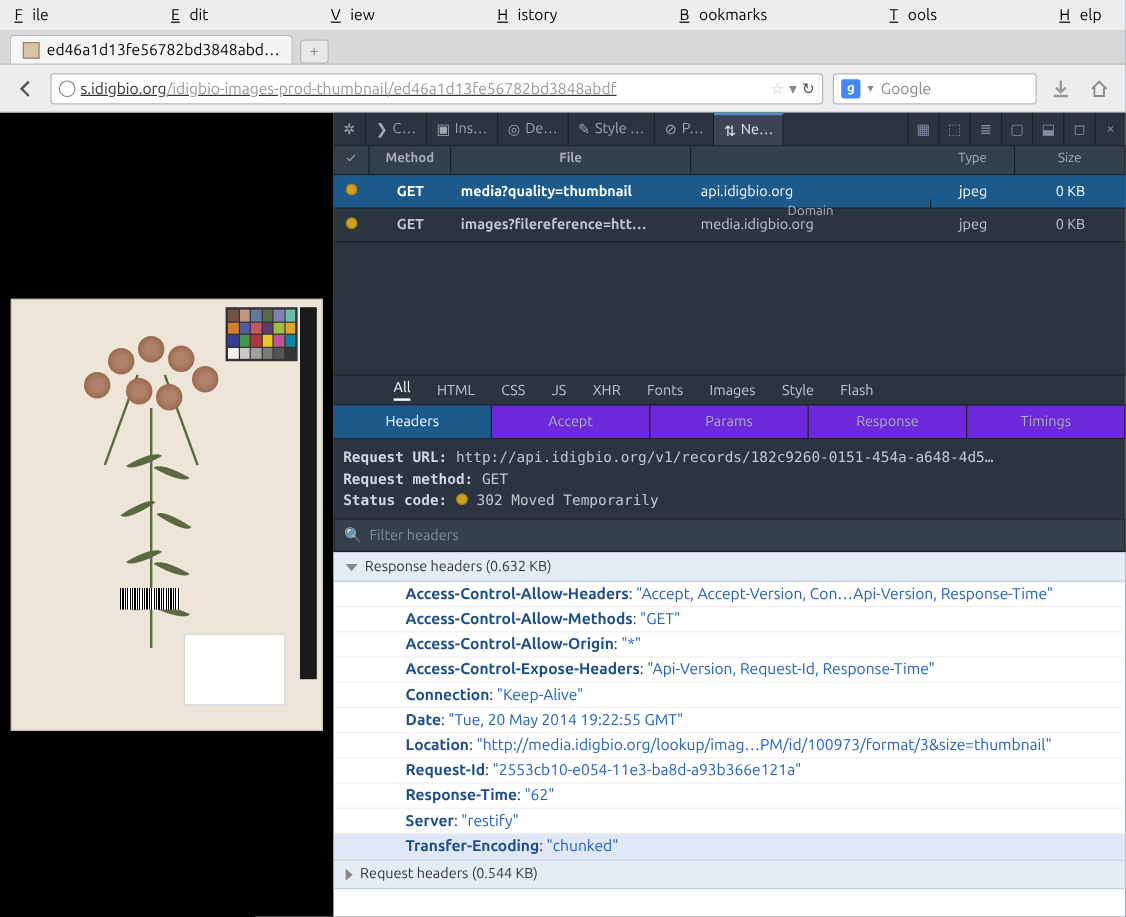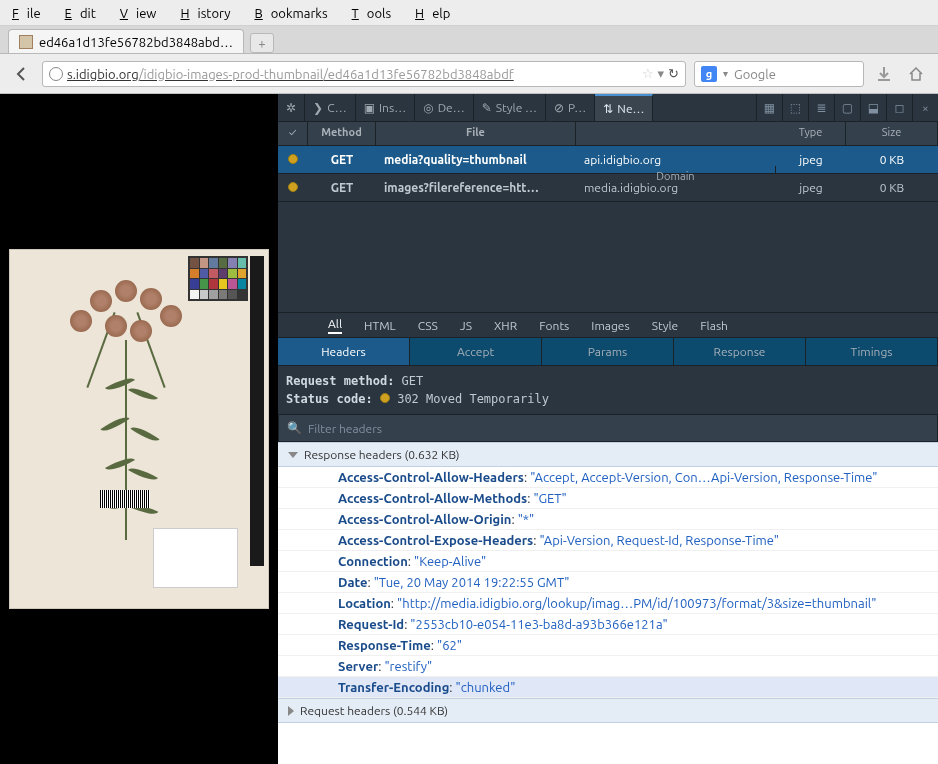--- a/index.html
+++ b/index.html
@@ -1,19 +1,19 @@
 <!DOCTYPE html>
 <html><head>
 <meta charset="utf-8">
 <style>
 * { box-sizing: border-box; margin: 0; padding: 0; }
 body { font-family: "Ubuntu", "Segoe UI", sans-serif; font-size: 13px; background: #f0f0f0; width: 938px; height: 764px; overflow: hidden; }
 
 
-.menubar { background: #ededed; height: 26px; display: flex; align-items: center; padding: 0 4px; border-bottom: 1px solid #d0d0d0; }
+.menubar { background: #ededed; height: 26px; display: flex; align-items: center; padding: 0 4px; border-bottom: 1px solid #d0d0d0; justify-content: space-between; }
 .menubar span { padding: 3px 8px; cursor: default; }
 .menubar span u { text-decoration: underline; }
 
 
 .tabbar { background: #d8d8d8; height: 28px; display: flex; align-items: flex-end; padding-left: 8px; border-bottom: 1px solid #b8b8b8; }
 .tab { background: #f5f5f5; border: 1px solid #b8b8b8; border-bottom: none; border-radius: 4px 4px 0 0; padding: 4px 10px; display: flex; align-items: center; gap: 6px; max-width: 250px; height: 24px; }
 .tab-favicon { width: 14px; height: 14px; background: #d4c5a8; border: 1px solid #a08060; }
 .newtab { width: 24px; height: 20px; margin-left: 6px; border: 1px solid #b8b8b8; border-radius: 3px; display:flex; align-items:center; justify-content:center; color:#888; background:#e8e8e8; }
 
 
@@ -63,21 +63,21 @@
 .col-size { flex:1; text-align:center; }
 .statusdot { width:10px; height:10px; border-radius:50%; background:#d0a020; display:inline-block; border:1px solid #a08010; }
 .netspace { height: 110px; background:#2a3540; }
 
 
 .filtertabs { height: 26px; background: #2a3540; display: flex; align-items: center; border-top: 1px solid #1a2228; border-bottom: 1px solid #1a2228; padding-left: 50px; gap: 22px; }
 .filtertabs span { color: #c0c8d0; cursor: default; }
 .filtertabs span.active { color: #fff; border-bottom: 2px solid #fff; padding-bottom:2px; }
 
 
-.detailtabs { height: 28px; background: #0c4a6e; display: flex; border-bottom: 1px solid #1a2228; justify-content: flex-end; }
+.detailtabs { height: 28px; background: #6d28d9; display: flex; border-bottom: 1px solid #1a2228; justify-content: flex-end; }
 .detailtab { flex: 1; display:flex; align-items:center; justify-content:center; border-right: 1px solid #1a2228; color:#a8b0b8; }
 .detailtab.active { background: #1b5a8a; color:#fff; }
 
 
 .summary { padding: 6px 8px; background: #2a3540; font-family: "DejaVu Sans Mono", monospace; font-size: 12px; line-height: 1.5; }
 .summary b { color: #d0d8e0; font-weight: bold; }
 .summary .mono { color: #c0c8d0; }
 
 
 .filterinput { height: 28px; background: #34404c; border: 1px solid #1a2228; display: flex; align-items: center; padding: 0 8px; color: #8090a0; gap:6px; }
@@ -265,20 +265,21 @@
 
     <div class="detailtabs">
       <div class="detailtab active">Headers</div>
       <div class="detailtab">Accept</div>
       <div class="detailtab">Params</div>
       <div class="detailtab">Response</div>
       <div class="detailtab">Timings</div>
     </div>
 
     <div class="summary">
+      <div><b>Request URL:</b> <span class="mono">http://api.idigbio.org/v1/records/182c9260-0151-454a-a648-4d5…</span></div>
       <div><b>Request method:</b> <span class="mono">GET</span></div>
       <div><b>Status code:</b> <span class="statusdot"></span> <span class="mono">302 Moved Temporarily</span></div>
     </div>
 
     <div class="filterinput">
       <span>🔍</span>
       <span>Filter headers</span>
     </div>
 
     <div class="hsection">

